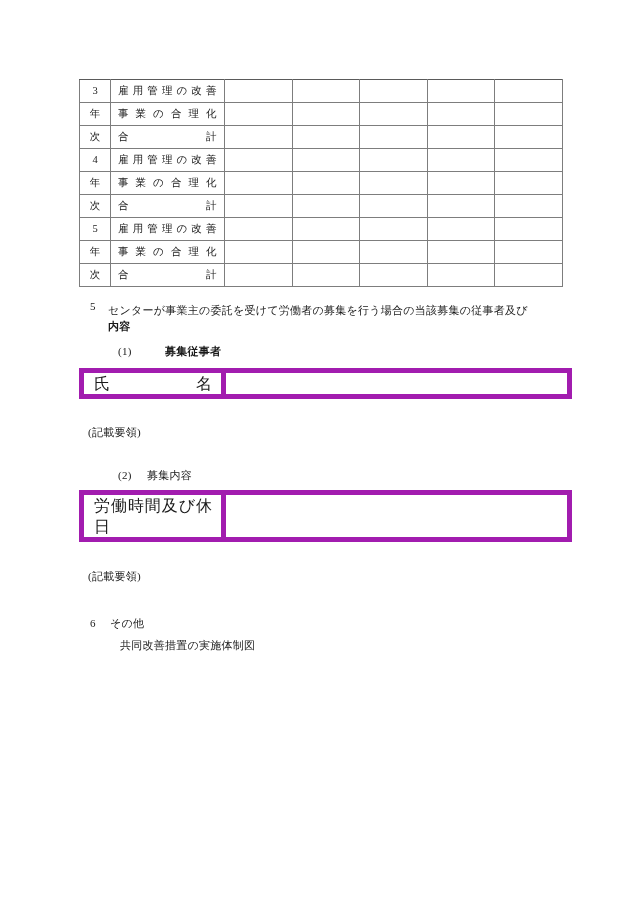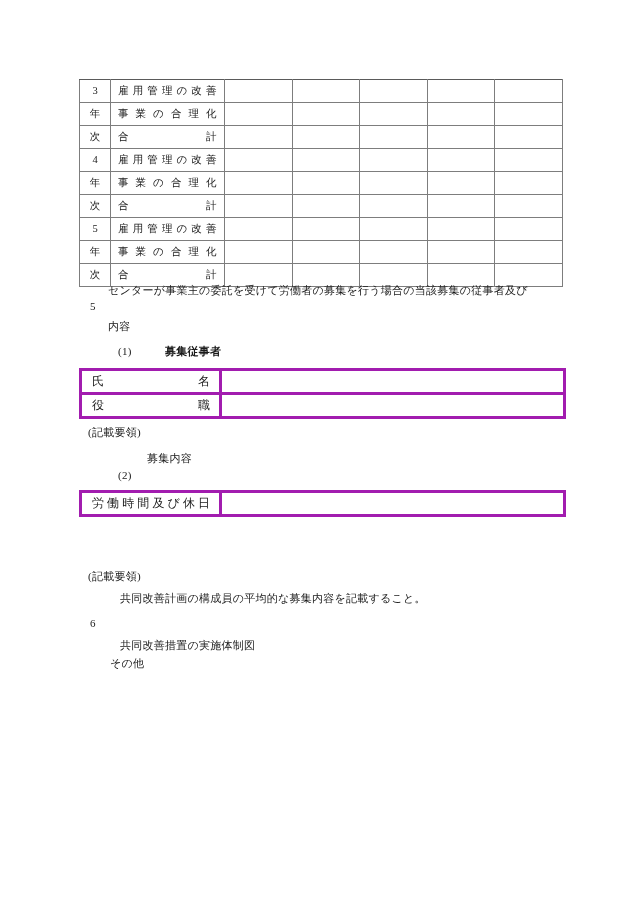--- a/index.html
+++ b/index.html
@@ -70,24 +70,24 @@
     letter-spacing: 0.25px;
   }
 
   
   .sub-table {
     position: absolute;
     border-collapse: collapse;
     table-layout: fixed;
   }
   .sub-table td {
-    border: 3px solid #a21caf;
+    border: 5px solid #a21caf;
     height: 21px;
     padding: 0;
-    font-size: 12px;
+    font-size: 16px;
     line-height: 21px;
     vertical-align: middle;
   }
   .sub-lbl { width: 137px; }
   .sub-val { width: 341px; }
 
   .sub-lbl-inner {
     display: block;
     padding: 0 9px 0 10px;
     text-align: justify;
@@ -203,59 +203,52 @@
         <td class="col-data"></td>
         <td class="col-data"></td>
         <td class="col-data"></td>
         <td class="col-data"></td>
         <td class="col-data"></td>
       </tr>
     </tbody>
   </table>
 
   <div class="txt" style="left:90px; top:300px;">5</div>
-  <div class="txt" style="left:108px; top:284px;">センターが事業主の委託を受けて労働者の募集を行う場合の当該募集の従事者及び</div>
-  <div class="txt" style="left:108px; top:320px;">内容</div>
+  <div class="txt" style="left:108px; top:304px;">センターが事業主の委託を受けて労働者の募集を行う場合の当該募集の従事者及び</div>
+  <div class="txt" style="left:108px; top:320px;font-weight:bold;">内容</div>
 
   <div class="txt" style="left:118px; top:345px;">(1)</div>
   <div class="txt" style="left:165px; top:345px;font-weight:bold;">募集従事者</div>
 
   <table class="sub-table" id="tbl-boshu-jujisha">
     <tbody>
       <tr>
         <td class="sub-lbl">
             <span class="sub-lbl-inner">氏名</span>
           </td>
         <td class="sub-val"></td>
       </tr>
-      <tr>
-        <td class="sub-lbl">
-            <span class="sub-lbl-inner">役職</span>
-          </td>
-        <td class="sub-val"></td>
-      </tr>
     </tbody>
   </table>
 
   <div class="txt" style="left:88px; top:426px;">(記載要領)</div>
 
   <div class="txt" style="left:118px; top:469px;">(2)</div>
-  <div class="txt" style="left:147px; top:452px;">募集内容</div>
+  <div class="txt" style="left:147px; top:469px;">募集内容</div>
 
   <table class="sub-table" id="tbl-boshu-naiyo">
     <tbody>
       <tr>
         <td class="sub-lbl">
             <span class="sub-lbl-inner">労働時間及び休日</span>
           </td>
         <td class="sub-val"></td>
       </tr>
     </tbody>
   </table>
 
   <div class="txt" style="left:88px; top:570px;">(記載要領)</div>
-  <div class="txt" style="left:120px; top:592px;">共同改善計画の構成員の平均的な募集内容を記載すること。</div>
 
   <div class="txt" style="left:90px; top:617px;">6</div>
-  <div class="txt" style="left:110px; top:617px;margin-top:40px;">その他</div>
+  <div class="txt" style="left:110px; top:617px;">その他</div>
   <div class="txt" style="left:120px; top:639px;">共同改善措置の実施体制図</div>
 
 </div>
 
 </body></html>

